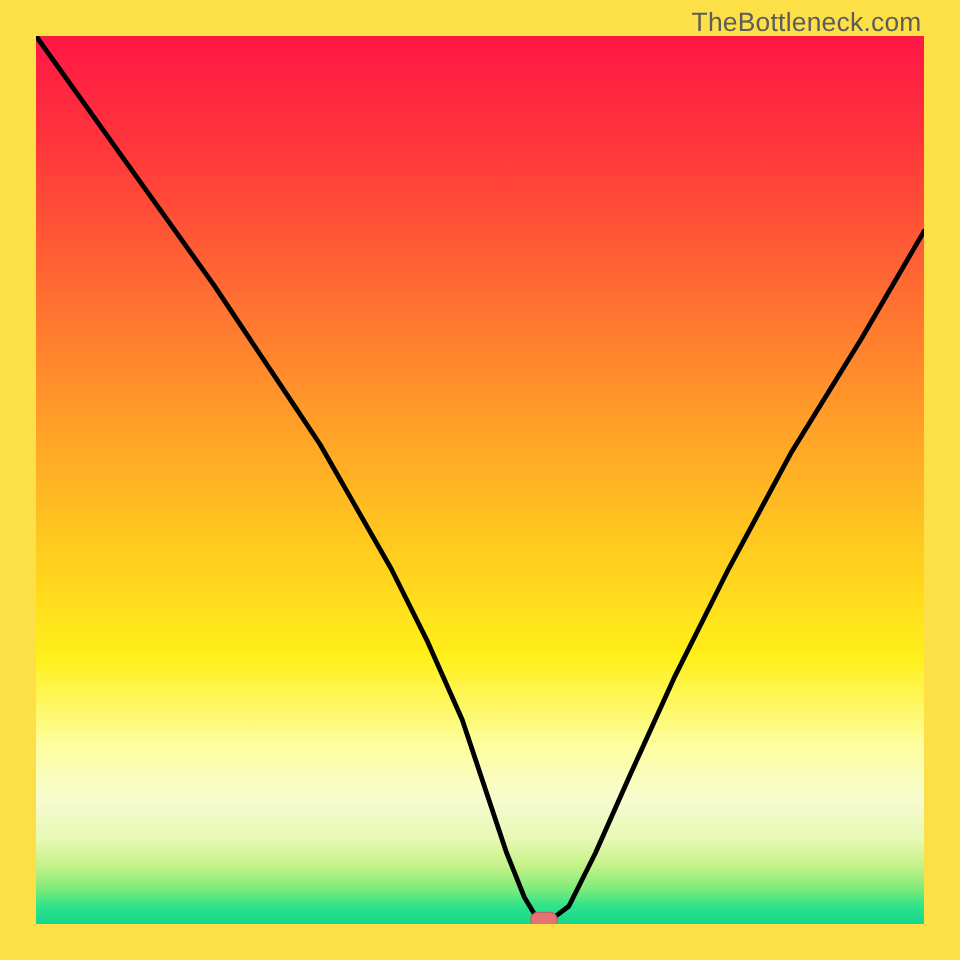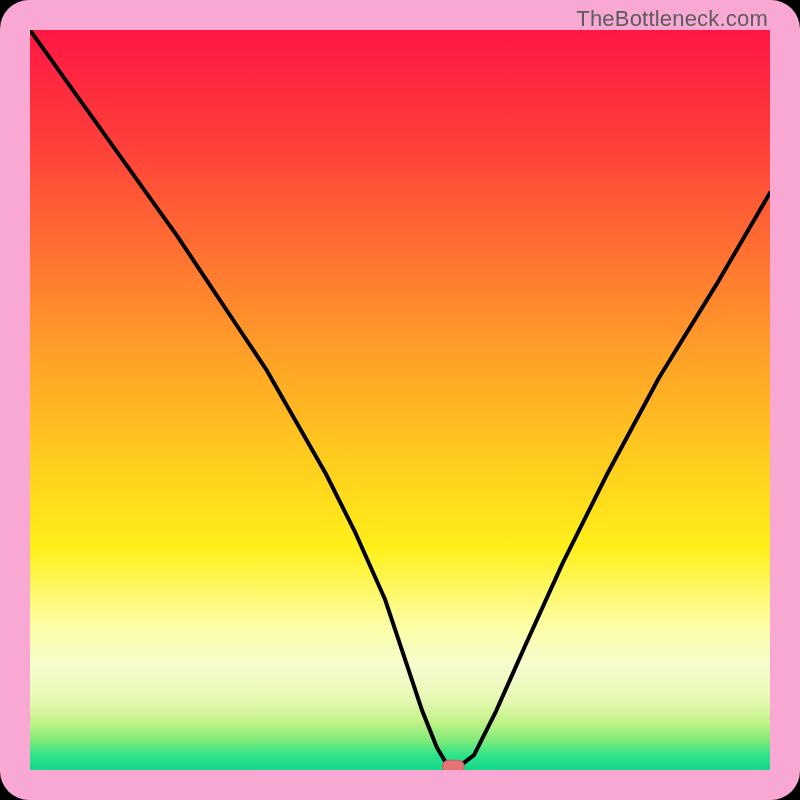--- a/index.html
+++ b/index.html
@@ -7,22 +7,21 @@
     padding: 0;
     width: 800px;
     height: 800px;
     background: #000;
     overflow: hidden;
   }
   .frame {
     position: relative;
     width: 800px;
     height: 800px;
-    background: #f9a8d4;
-    border-radius: 29px;
+    background: #fde047;
   }
   .plot {
     position: absolute;
     left: 30px;
     top: 30px;
     width: 740px;
     height: 740px;
   }
   .watermark {
     position: absolute;

